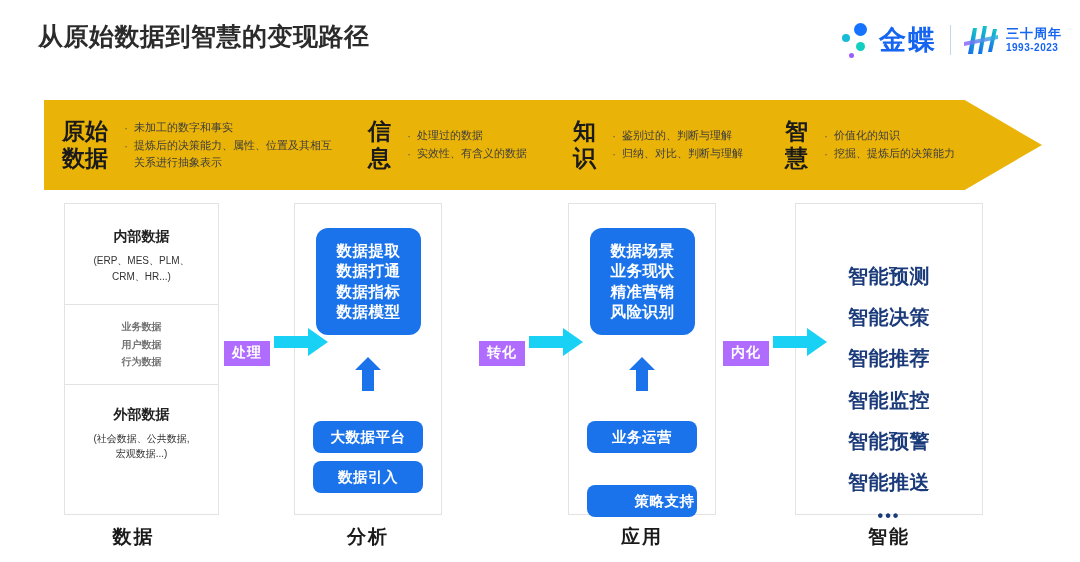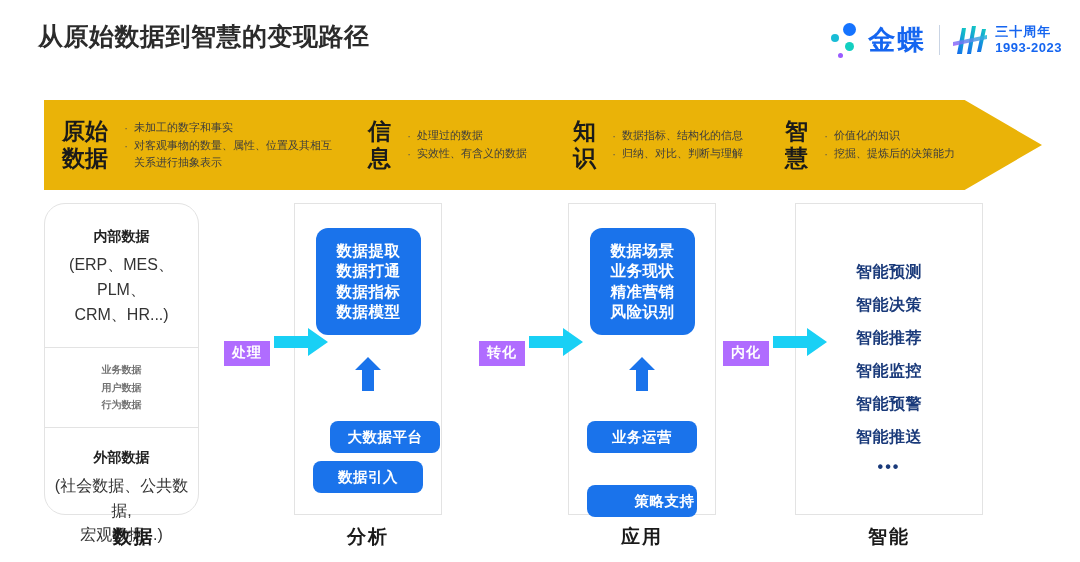--- a/index.html
+++ b/index.html
@@ -23,50 +23,50 @@
   .d1 { width: 13px; height: 13px; background: #1573ff; left: 15px; top: 3px; }
   .d2 { width: 8px;  height: 8px;  background: #19bcd6; left: 3px;  top: 14px; }
   .d3 { width: 9px;  height: 9px;  background: #13cfc0; left: 17px; top: 22px; }
   .d4 { width: 5px;  height: 5px;  background: #9a5cff; left: 10px; top: 33px; }
   .brand-name { font-size: 27px; font-weight: bold; color: #1565f0; letter-spacing: 2px; }
   .brand-sep { width: 1px; height: 30px; background: #c9d4e4; margin: 0 11px 0 13px; }
   .anniv { display: flex; align-items: center; }
   .anniv-mark { width: 38px; height: 34px; margin-right: 6px; }
   .anniv-text { line-height: 1.1; }
   .anniv-cn { font-size: 13px; color: #1565f0; font-weight: bold; letter-spacing: 1px; }
-  .anniv-yr { font-size: 13px; color: #1565f0; font-weight: bold; letter-spacing: 0.5px; margin-top: 1px; }
+  .anniv-yr { font-size: 10px; color: #1565f0; font-weight: bold; letter-spacing: 0.5px; margin-top: 1px; }
 
   
   .banner {
     position: absolute; left: 44px; top: 100px; width: 998px; height: 90px;
     background: #eab308;
     clip-path: polygon(0 0, 900px 0, 900px -12px, 998px 45px, 900px 102px, 900px 90px, 0 90px);
     display: flex; align-items: center;
   }
   .stage { display: flex; align-items: center; }
   .stage-name {
     font-size: 23px; font-weight: bold; color: #1a1a1a; line-height: 1.18;
     text-align: center; white-space: pre-line;
   }
   .stage-bullets { margin-left: 10px; }
   .bline { display: flex; align-items: flex-start; line-height: 1.55; }
   .bdot { color: #555; font-size: 11px; width: 16px; text-align: center; flex: none; padding-top: 1px; }
   .btxt { font-size: 11px; color: #3d3d3d; max-width: 200px; }
 
   
   .col { position: absolute; top: 203px; background: #fff; border: 1px solid #e3e3e3; }
-  .col-1 { left: 44px;  width: 155px; height: 312px; border-radius: 21px; }
+  .col-1 { left: 64px;  width: 155px; height: 312px; }
   .col-2 { left: 294px; width: 148px; height: 312px; }
   .col-3 { left: 568px; width: 148px; height: 312px; }
   .col-4 { left: 795px; width: 188px; height: 312px; }
 
   
   .c1-top { padding: 24px 10px 20px; text-align: center; }
   .c1-h { font-size: 14px; font-weight: bold; color: #222; margin-bottom: 7px; }
-  .c1-sub { font-size: 16px; color: #333; line-height: 1.55; }
+  .c1-sub { font-size: 10px; color: #333; line-height: 1.55; }
   .c1-mid { border-top: 1px solid #e3e3e3; border-bottom: 1px solid #e3e3e3; padding: 13px 0; text-align: center; }
   .c1-mid div { font-size: 10px; font-weight: bold; color: #737373; line-height: 1.75; }
   .c1-bot { padding: 21px 8px 0; text-align: center; }
 
   
   .bigcard {
     position: absolute; width: 105px; height: 107px; border-radius: 12px;
     background: #1a73eb; color: #fff; display: flex; flex-direction: column;
     align-items: center; justify-content: center;
     font-size: 15.5px; font-weight: bold; line-height: 1.32; letter-spacing: 0.5px;
@@ -74,28 +74,28 @@
   .card-2 { left: 316px; top: 228px; }
   .card-3 { left: 590px; top: 228px; }
   .uparrow { position: absolute; width: 26px; height: 34px; }
   .ua-2 { left: 355px; top: 357px; }
   .ua-3 { left: 629px; top: 357px; }
   .pill {
     position: absolute; width: 110px; height: 32px; border-radius: 8px;
     background: #1a73eb; color: #fff; display: flex; align-items: center; justify-content: center;
     font-size: 14.5px; font-weight: bold; letter-spacing: 0.5px;
   }
-  .p2a { left: 330px; top: 421px; border-radius: 8px; }
+  .p2a { left: 313px; top: 421px; border-radius: 8px; }
   .p2b { left: 313px; top: 461px; }
   .p3a { left: 587px; top: 421px; }
   .p3b { left: 587px; top: 485px; padding-left: 45px; }
 
   
   .c4-list { padding-top: 52px; text-align: center; }
-  .c4-list div { font-size: 16px; font-weight: bold; color: #1a3a7a; line-height: 2.06; letter-spacing: 0.5px; }
+  .c4-list div { font-size: 20px; font-weight: bold; color: #1a3a7a; line-height: 2.06; letter-spacing: 0.5px; }
   .c4-list .ell { font-size: 16px; letter-spacing: 2px; line-height: 1.6; }
 
   
   .conn { position: absolute; text-align: center; }
   .conn-1 { left: 224px; top: 318px; }
   .conn-2 { left: 479px; top: 318px; }
   .conn-3 { left: 723px; top: 318px; }
   .conn-label {
     background: #b06cff; color: #fff; font-size: 14px; font-weight: bold;
     padding: 3px 8px 4px; letter-spacing: 1px; display: inline-block;
@@ -153,21 +153,21 @@
     <div class="stage" style="margin-left:18px;">
       <div class="stage-name">原始
 数据</div>
       <div class="stage-bullets">
         <div class="bline">
             <span class="bdot">·</span>
             <span class="btxt">未加工的数字和事实</span>
           </div>
         <div class="bline">
             <span class="bdot">·</span>
-            <span class="btxt">对客观事物的数量、属性、位置及其相互关系进行抽象表示</span>
+            <span class="btxt">提炼后的决策能力、属性、位置及其相互关系进行抽象表示</span>
           </div>
       </div>
     </div>
     <div class="stage" style="margin-left:34px;">
       <div class="stage-name">信
 息</div>
       <div class="stage-bullets">
         <div class="bline">
             <span class="bdot">·</span>
             <span class="btxt">处理过的数据</span>
@@ -177,21 +177,21 @@
             <span class="btxt">实效性、有含义的数据</span>
           </div>
       </div>
     </div>
     <div class="stage" style="margin-left:46px;">
       <div class="stage-name">知
 识</div>
       <div class="stage-bullets">
         <div class="bline">
             <span class="bdot">·</span>
-            <span class="btxt">数据指标、结构化的信息</span>
+            <span class="btxt">鉴别过的、判断与理解</span>
           </div>
         <div class="bline">
             <span class="bdot">·</span>
             <span class="btxt">归纳、对比、判断与理解</span>
           </div>
       </div>
     </div>
     <div class="stage" style="margin-left:42px;">
       <div class="stage-name">智
 慧</div>

